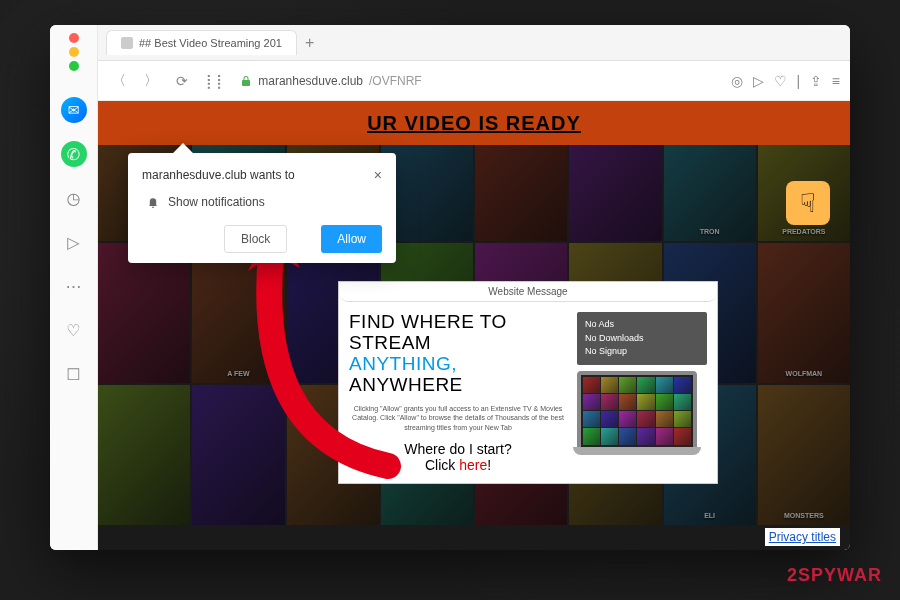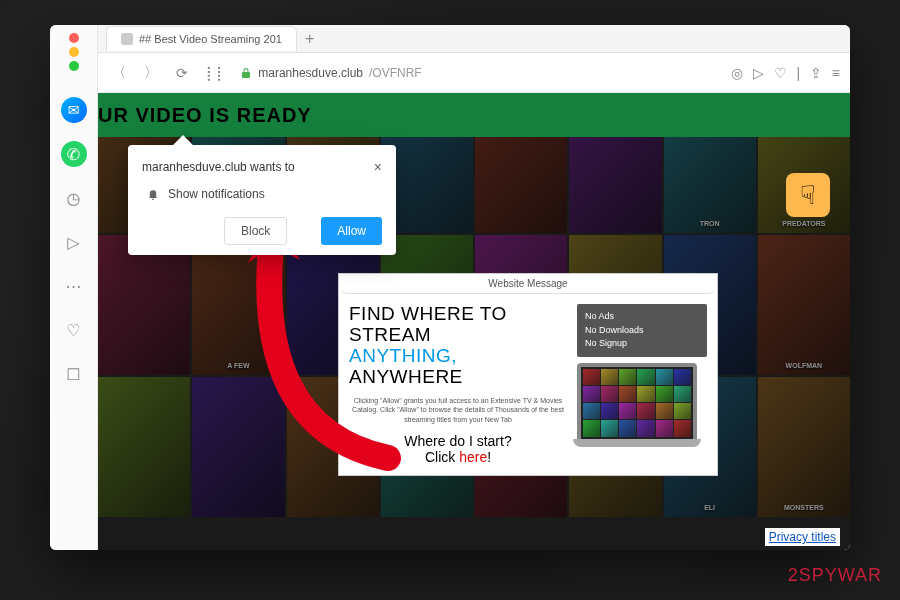--- a/index.html
+++ b/index.html
@@ -44,21 +44,21 @@
     .sidebar-icon {
       width: 26px; height: 26px;
       display: flex; align-items: center; justify-content: center;
       color: #888; font-size: 16px;
       cursor: pointer;
     }
     .sidebar-icon.msgr { background: linear-gradient(135deg,#00B2FF,#006AFF); border-radius: 50%; color:#fff; font-size:14px;}
     .sidebar-icon.wa { background: #25D366; border-radius: 50%; color:#fff; }
     .main { flex: 1; display: flex; flex-direction: column; }
     .tabbar {
-      height: 28px; background: #f5f5f5;
+      height: 36px; background: #f5f5f5;
       display: flex; align-items: center; padding: 0 8px;
       border-bottom: 1px solid #e0e0e0;
     }
     .tab {
       background: #fff; border-radius: 6px 6px 0 0;
       padding: 6px 14px; font-size: 11px; color: #555;
       display: flex; align-items: center; gap: 6px;
       border: 1px solid #e0e0e0; border-bottom: none;
     }
     .tab-favicon { width: 12px; height: 12px; background: #ccc; border-radius: 2px; }
@@ -96,23 +96,23 @@
     }
     .poster::after {
       content: attr(data-t);
       position: absolute; bottom: 6px; left: 4px; right: 4px;
       color: #fff; font-size: 7px; font-weight: bold;
       text-shadow: 0 1px 2px #000;
       text-align: center;
     }
     .header-banner {
       position: absolute; top: 0; left: 0; right: 0;
-      height: 44px; background: #15803d;
-      display: flex; align-items: center; justify-content: flex-start;
-      font-size: 20px; font-weight: 600; letter-spacing: 1px;
+      height: 44px; background: #c2410c;
+      display: flex; align-items: center; justify-content: center;
+      font-size: 20px; font-weight: 600; letter-spacing: 1px; text-decoration: underline;
     }
     .notif-popup {
       position: absolute; top: 52px; left: 30px;
       width: 268px; background: #fff;
       border-radius: 4px;
       box-shadow: 0 6px 24px rgba(0,0,0,.3);
       padding: 14px 14px 10px;
       z-index: 30;
     }
     .notif-title { font-size: 12px; color: #333; margin-bottom: 12px; display:flex; justify-content:space-between; align-items:center;}
@@ -164,21 +164,21 @@
       z-index: 20;
       transform: rotate(0deg);
     }
     .privacy-link {
       position: absolute; bottom: 4px; right: 10px;
       color: #1155cc; font-size: 12px; text-decoration: underline;
       z-index: 15; background: #fff; padding: 2px 4px;
     }
     .watermark {
       position: absolute; bottom: 14px; right: 18px;
-      color: #c41e3a; font-size: 18px; font-weight: normal;
+      color: #c41e3a; font-size: 18px; font-weight: bold;
       letter-spacing: 1px;
       font-family: Arial, sans-serif;
     }
     .watermark .two { color: #c41e3a; }
   </style>
 </head>
 <body>
 
 <div class="texture-overlay"></div>
 

